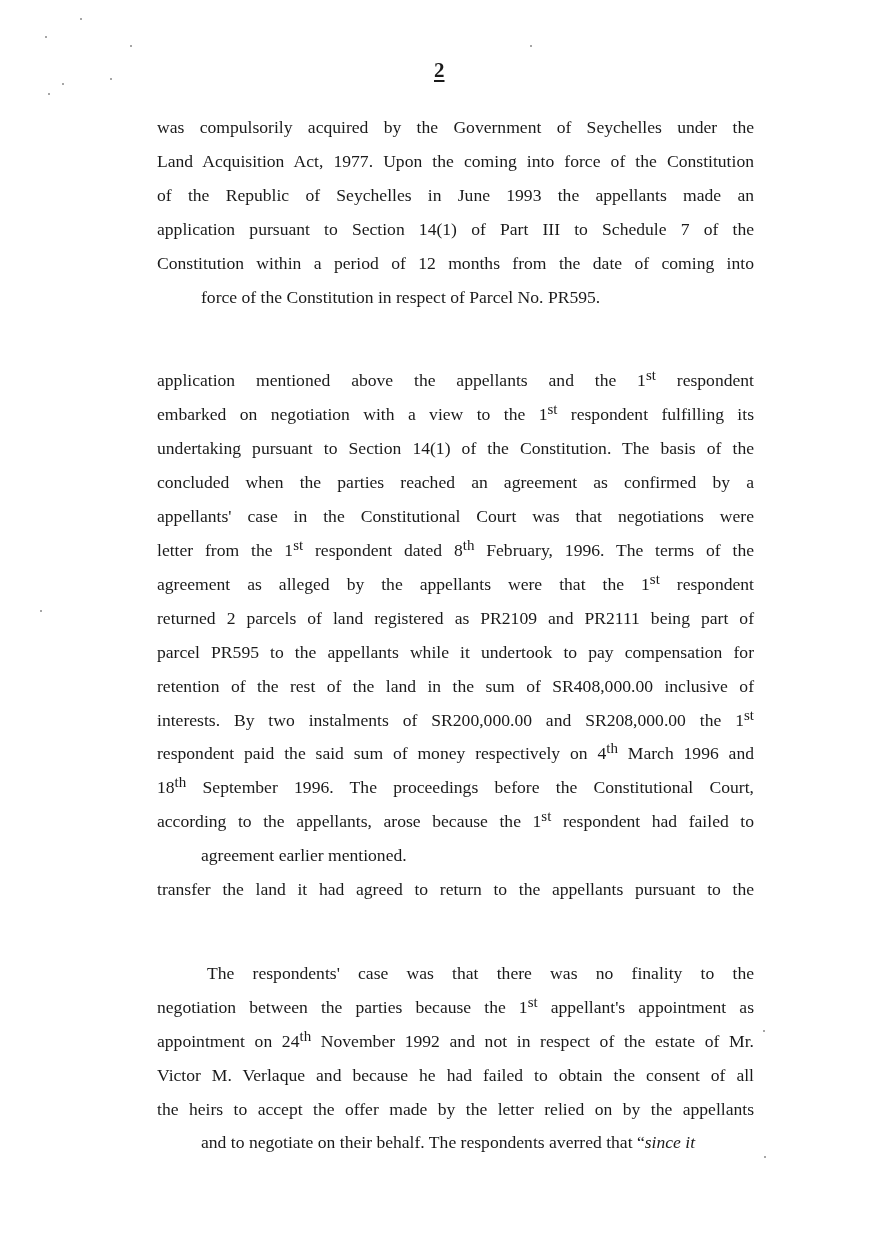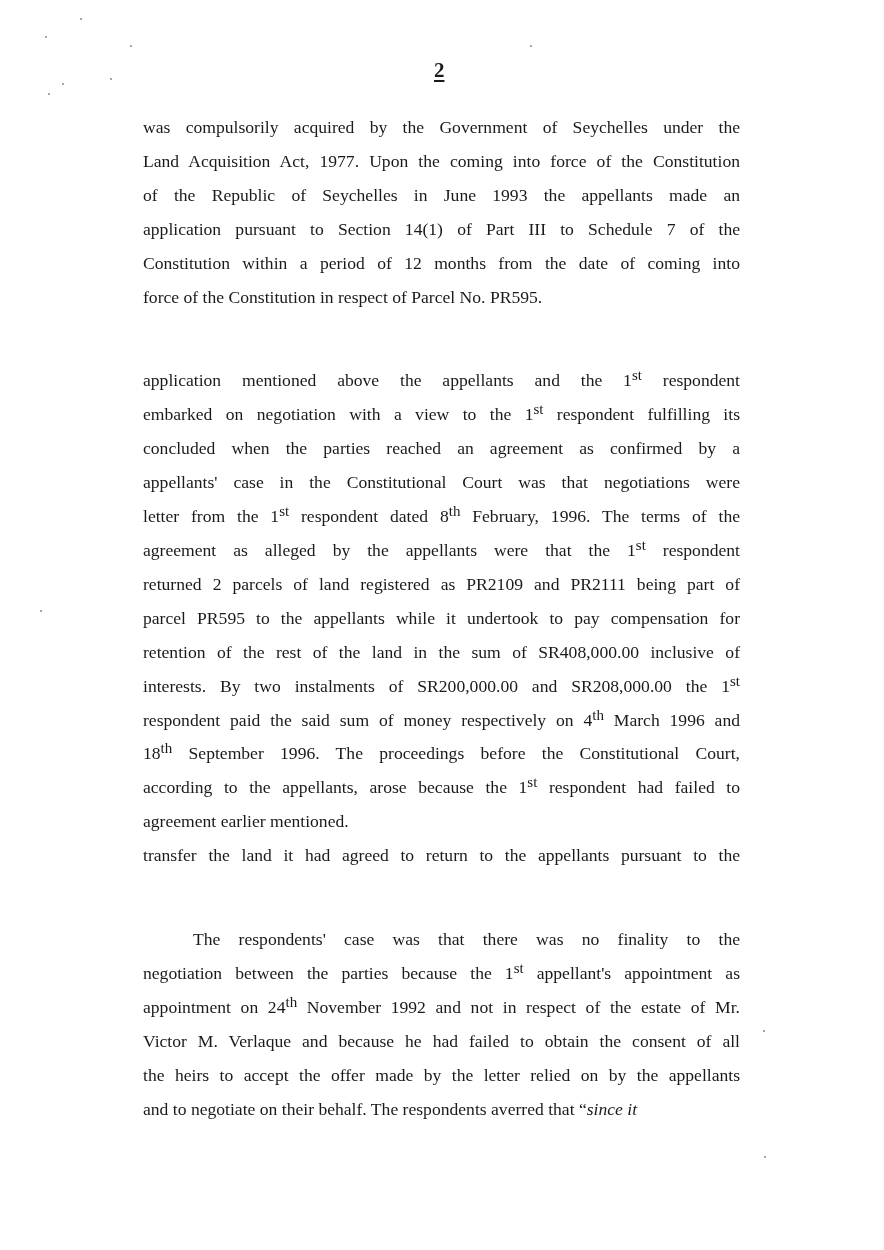--- a/index.html
+++ b/index.html
@@ -1,23 +1,23 @@
 <!DOCTYPE html>
 <html><head>
 <meta charset="utf-8">
 <style>
   html, body { margin: 0; padding: 0; background: #ffffff; }
   body { width: 884px; height: 1250px; position: relative; overflow: hidden;
          font-family: "Liberation Serif", "DejaVu Serif", serif; color: #1a1a1a; }
   .page-num { position: absolute; left: 434px; top: 58px; font-size: 21px; font-weight: bold;
               text-decoration: underline; text-underline-offset: 3px; }
-  .body-text { position: absolute; left: 143px; width: 597px; font-size: 17.6px; line-height: 33.9px; }
+  .body-text { position: absolute; left: 157px; width: 597px; font-size: 17.6px; line-height: 33.9px; }
   .para { margin: 0; text-align: justify; text-align-last: left; }
   .line { display: block; text-align: justify; text-align-last: justify; white-space: nowrap; }
-  .line.last { text-align-last: left; }
+  .line.last { text-align-last: left; margin-left: 44px; }
   sup { font-size: 15px; line-height: 0; vertical-align: 6px; }
   .speck { position: absolute; width: 2px; height: 2px; background: #888; border-radius: 1px; }
   em { font-style: italic; }
 </style>
 </head>
 <body>
 
 <div>
   <div class="page-num">2</div>
 
@@ -27,20 +27,21 @@
         <span class="line">Land Acquisition Act, 1977. Upon the coming into force of the Constitution</span>
         <span class="line">of the Republic of Seychelles in June 1993 the appellants made an</span>
         <span class="line">application pursuant to Section 14(1) of Part III to Schedule 7 of the</span>
         <span class="line">Constitution within a period of 12 months from the date of coming into</span>
         <span class="line last">force of the Constitution in respect of Parcel No. PR595.</span>
       </p>
     <div style="height:50px"></div>
     <p class="para" id="p1">
         <span class="line">application mentioned above the appellants and the 1<sup>st</sup> respondent</span>
         <span class="line">embarked on negotiation with a view to the 1<sup>st</sup> respondent fulfilling its</span>
+        <span class="line">undertaking pursuant to Section 14(1) of the Constitution. The basis of the</span>
         <span class="line">concluded when the parties  reached an agreement as confirmed by a</span>
         <span class="line">appellants' case in the Constitutional Court was that negotiations were</span>
         <span class="line">letter from the 1<sup>st</sup> respondent dated 8<sup>th</sup> February, 1996. The terms of the</span>
         <span class="line">agreement as alleged by the appellants were that the 1<sup>st</sup> respondent</span>
         <span class="line">returned 2 parcels of land registered as PR2109 and PR2111 being part of</span>
         <span class="line">parcel PR595 to the appellants while it undertook to pay compensation for</span>
         <span class="line">retention of the rest of the land in the sum of SR408,000.00 inclusive of</span>
         <span class="line">interests. By two instalments of SR200,000.00 and SR208,000.00 the 1<sup>st</sup></span>
         <span class="line">respondent paid the said sum of money respectively on 4<sup>th</sup> March 1996 and</span>
         <span class="line">18<sup>th</sup> September 1996. The proceedings before the Constitutional Court,</span>

